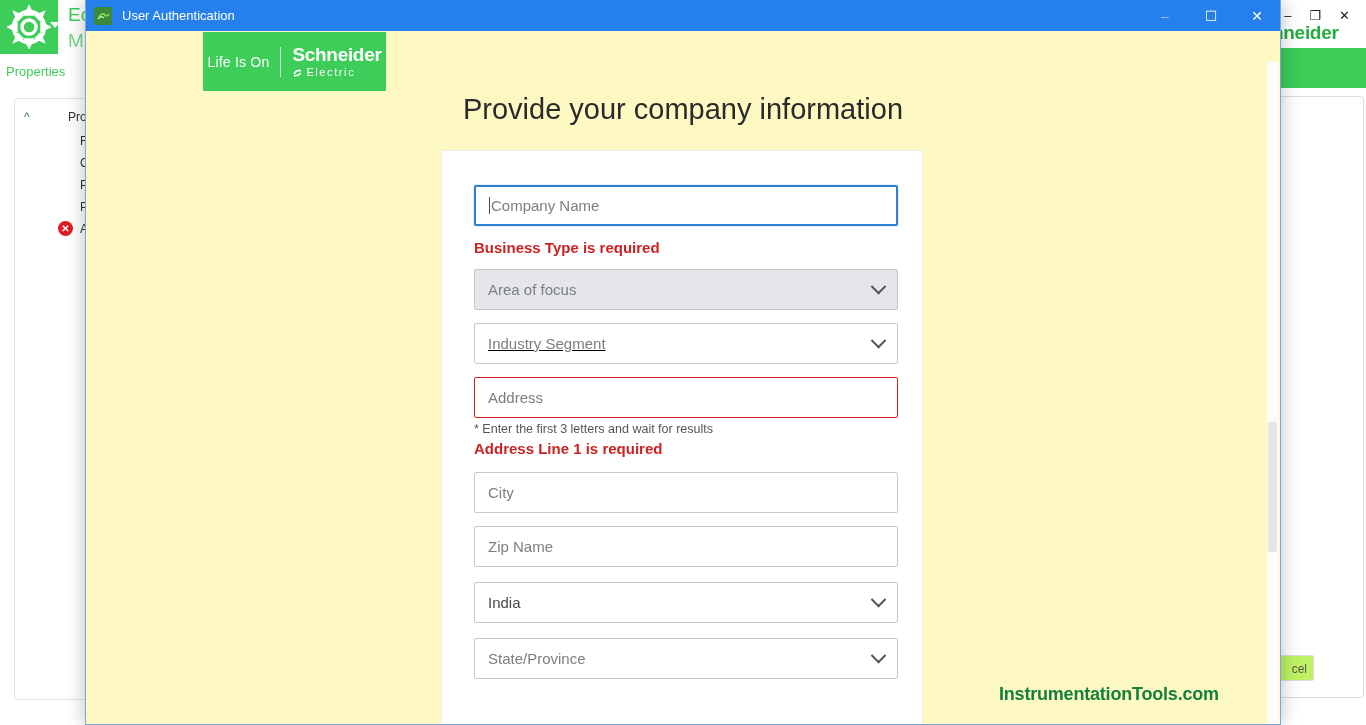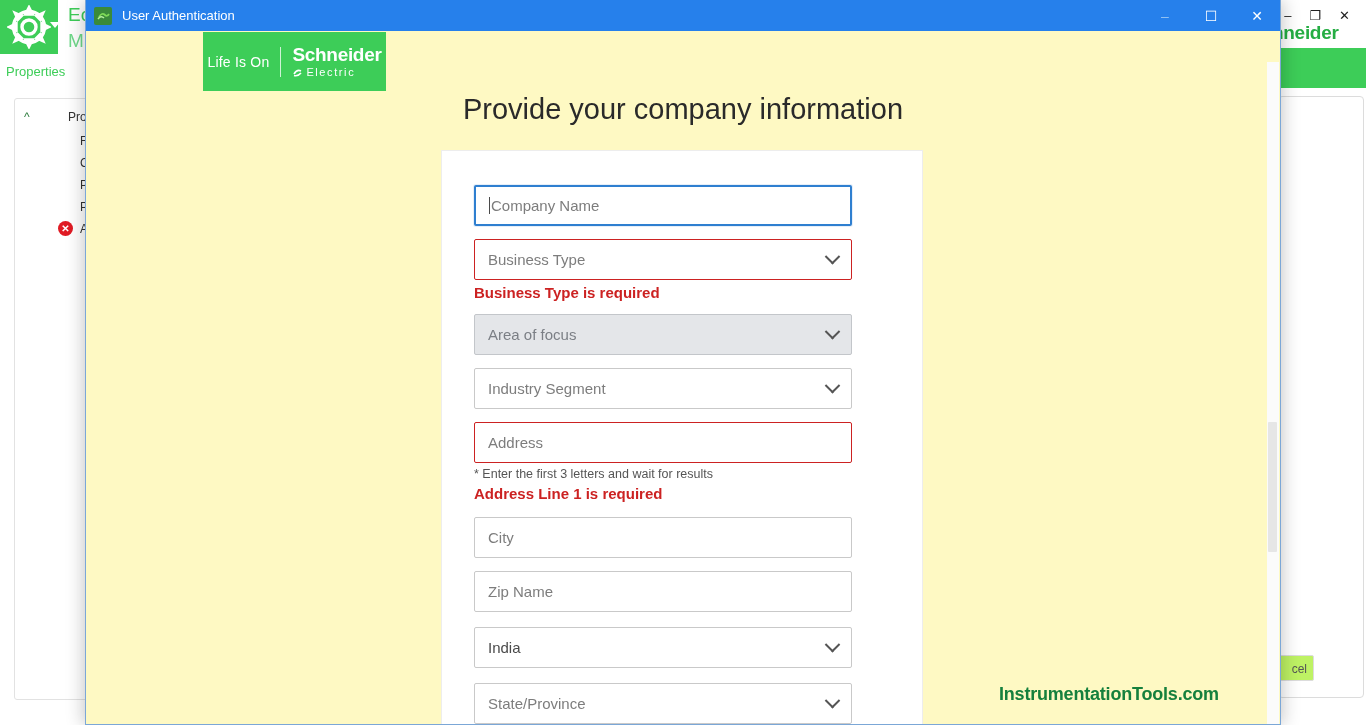--- a/index.html
+++ b/index.html
@@ -280,21 +280,21 @@
     background: #ffffff;
     border: 1px solid #ededed;
     border-bottom: none;
     box-sizing: border-box;
     padding: 34px 32px 0 32px;
   }
 
   .field { margin-bottom: 13px; position: relative; }
 
   .ctl {
-    width: 378px;
+    width: 424px;
     height: 41px;
     box-sizing: border-box;
     border: 1px solid #c9c9c9;
     border-radius: 2px;
     background: #ffffff;
     font-size: 15px;
     color: #7d7d7d;
     font-family: "Liberation Sans", sans-serif;
     padding: 0 13px;
     display: flex;
@@ -457,35 +457,31 @@
     <div class="form-card">
 
       <div class="field">
         <div class="ctl focused">
           <span class="caret-bar"></span>
             <span>Company Name</span>
         </div>
       </div>
 
       <div class="field">
-        <div class="ctl error">
-          <span>Business Type</span>
-          <span class="chev"></span>
-        </div>
         <div class="err-msg">Business Type is required</div>
       </div>
 
       <div class="field" style="margin-top:6px;">
         <div class="ctl disabled">
           <span>Area of focus</span>
           <span class="chev"></span>
         </div>
       </div>
 
-      <div class="field" style="">
+      <div class="field" style="text-decoration:underline;">
         <div class="ctl">
           <span>Industry Segment</span>
           <span class="chev"></span>
         </div>
       </div>
 
       <div class="field">
         <div class="ctl error">
           <span>Address</span>
         </div>

